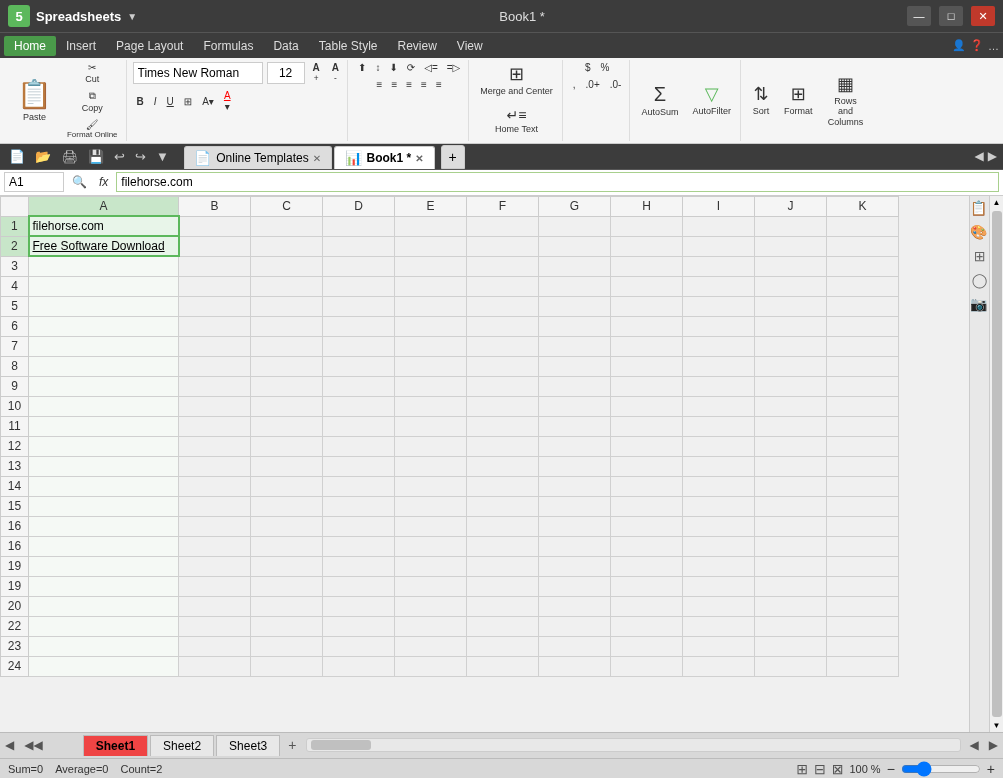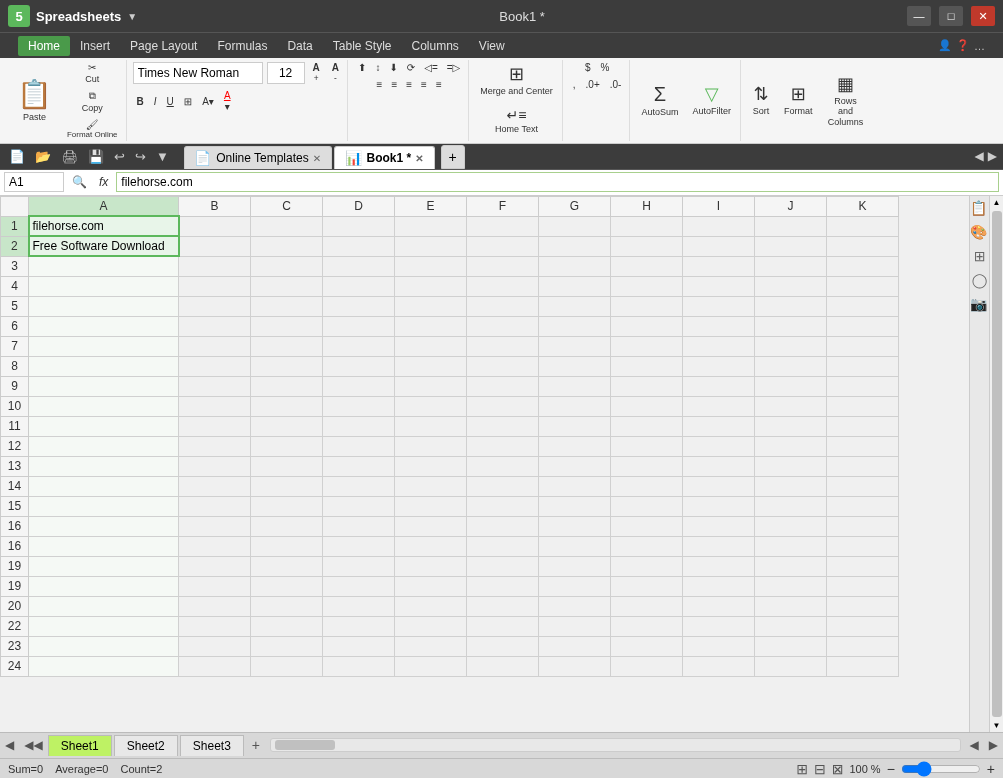--- a/index.html
+++ b/index.html
@@ -23,21 +23,21 @@
     #title-bar-right { display: flex; gap: 8px; }
     .title-btn { width: 24px; height: 20px; background: #555; border: none; color: white; cursor: pointer; font-size: 11px; display: flex; align-items: center; justify-content: center; border-radius: 2px; }
     .title-btn.close { background: #c0392b; }
 
     
     #menu-bar {
       background: #3c3c3c;
       height: 26px;
       display: flex;
       align-items: center;
-      padding: 0 18px;
+      padding: 0 4px;
       border-top: 1px solid #555;
     }
     .menu-item {
       color: #ddd;
       padding: 3px 10px;
       cursor: pointer;
       font-size: 12px;
       border-radius: 2px;
     }
     .menu-item:hover, .menu-item.active { background: #5cb85c; color: white; }
@@ -249,21 +249,21 @@
     .sheet-nav-btn { color: #555; font-size: 12px; cursor: pointer; padding: 3px 5px; }
     .sheet-tab {
       padding: 3px 12px;
       border: 1px solid #bbb;
       cursor: pointer;
       background: #e8e8e8;
       font-size: 12px;
       border-bottom: none;
       margin-right: 2px;
     }
-    .sheet-tab.active { background: #bef264; font-weight: normal; }
+    .sheet-tab.active { background: #ef4444; font-weight: bold; margin-left: 35px; }
     .sheet-add-btn { padding: 2px 6px; cursor: pointer; font-size: 14px; color: #555; }
 
     
     #status-bar {
       background: #d8d8d8;
       height: 22px;
       display: flex;
       align-items: center;
       padding: 0 8px;
       border-top: 1px solid #bbb;
@@ -294,21 +294,21 @@
   </div>
 </div>
 
 <div id="menu-bar">
   <span class="menu-item active">Home</span>
   <span class="menu-item">Insert</span>
   <span class="menu-item">Page Layout</span>
   <span class="menu-item">Formulas</span>
   <span class="menu-item">Data</span>
   <span class="menu-item">Table Style</span>
-  <span class="menu-item">Columns</span>
+  <span class="menu-item">Review</span>
   <span class="menu-item">View</span>
   <div id="menu-bar-right">
     <span>👤</span>
     <span>❓</span>
     <span>…</span>
   </div>
 </div>
 
 <div id="toolbar">
 
@@ -494,21 +494,21 @@
             <td class="cell" style="width: 72px; min-width: 72px;"></td>
             <td class="cell" style="width: 72px; min-width: 72px;"></td>
             <td class="cell" style="width: 72px; min-width: 72px;"></td>
             <td class="cell" style="width: 72px; min-width: 72px;"></td>
             <td class="cell" style="width: 72px; min-width: 72px;"></td>
             <td class="cell" style="width: 72px; min-width: 72px;"></td>
             <td class="cell" style="width: 72px; min-width: 72px;"></td>
           </tr>
           <tr>
             <td class="row-header row-2-header">2</td>
-            <td class="cell cell-a2" style="min-width: 150px; width: 150px;">Free Software Download</td>
+            <td class="cell cell-a2" style="min-width: 150px; width: 150px; text-decoration: underline;">Free Software Download</td>
             <td class="cell" style="width: 72px; min-width: 72px;"></td>
             <td class="cell" style="width: 72px; min-width: 72px;"></td>
             <td class="cell" style="width: 72px; min-width: 72px;"></td>
             <td class="cell" style="width: 72px; min-width: 72px;"></td>
             <td class="cell" style="width: 72px; min-width: 72px;"></td>
             <td class="cell" style="width: 72px; min-width: 72px;"></td>
             <td class="cell" style="width: 72px; min-width: 72px;"></td>
             <td class="cell" style="width: 72px; min-width: 72px;"></td>
             <td class="cell" style="width: 72px; min-width: 72px;"></td>
             <td class="cell" style="width: 72px; min-width: 72px;"></td>

